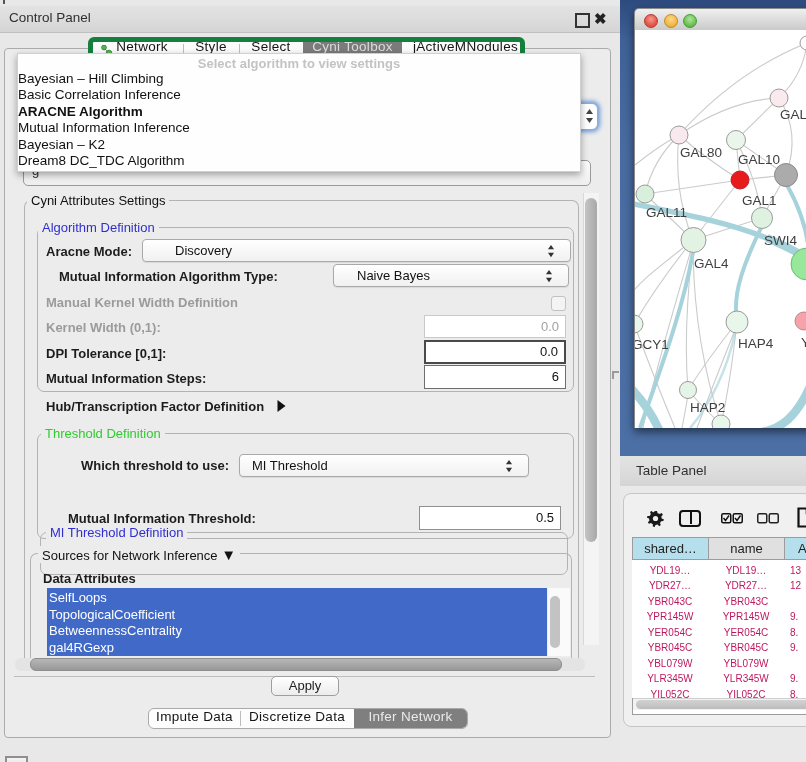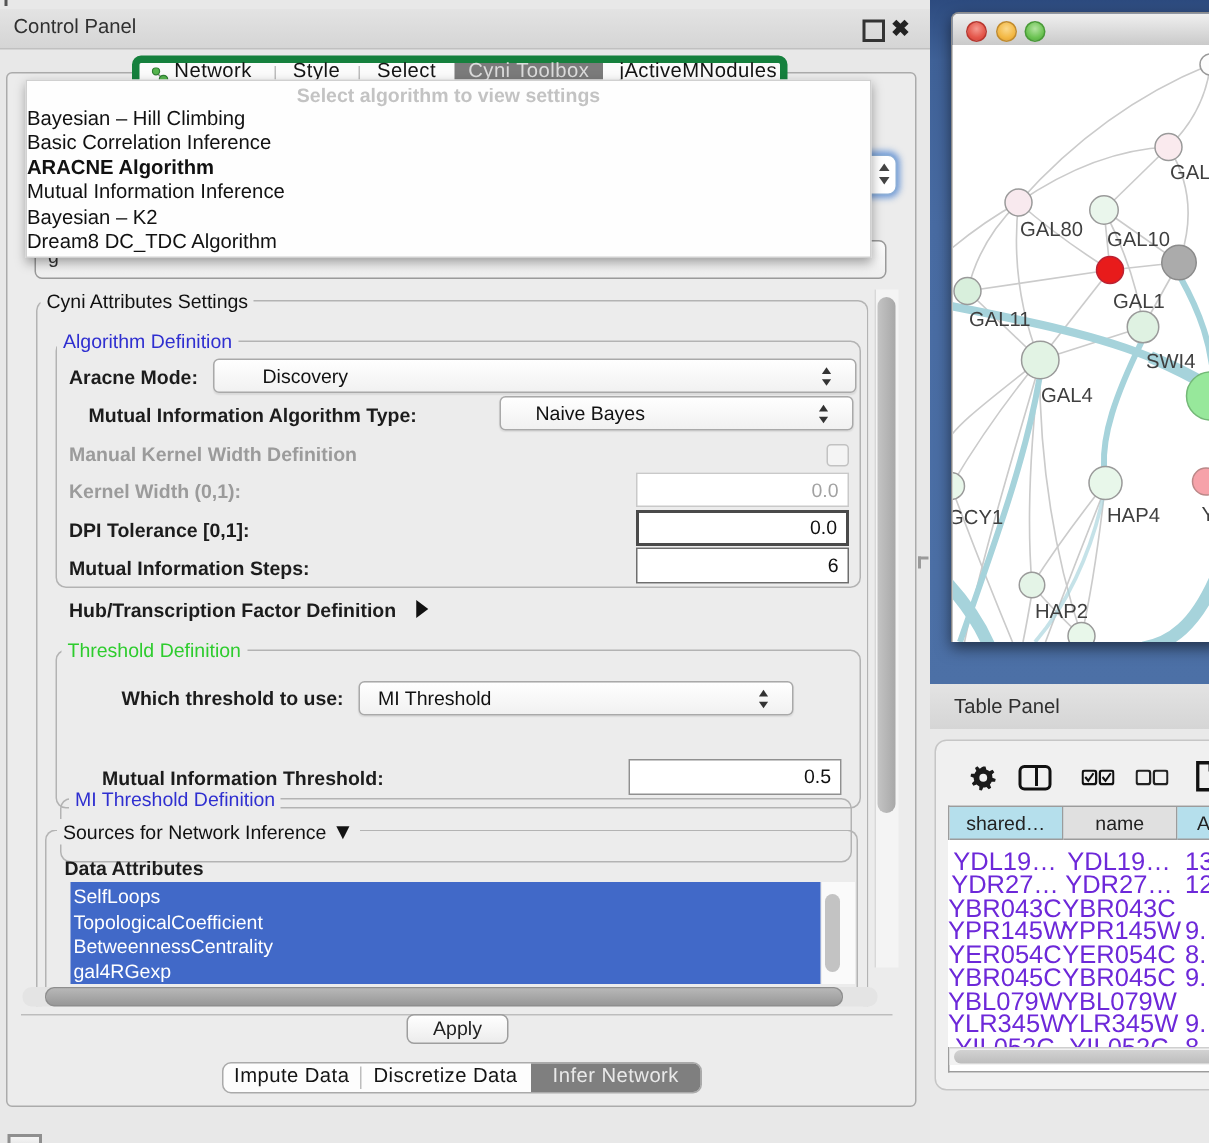--- a/index.html
+++ b/index.html
@@ -280,21 +280,21 @@
   <svg class="abs" style="left:797px;top:507px;" width="16" height="21" viewBox="0 0 16 21">
     <path d="M1.5 1.5 L10 1.5 L14.5 6 L14.5 19.5 L1.5 19.5 Z" fill="none" stroke="#111" stroke-width="2.2"></path>
     <path d="M9.5 2 L9.5 6.5 L14 6.5" fill="none" stroke="#111" stroke-width="1.6"></path>
   </svg>
 
   <div class="abs" style="left:632px;top:537px;width:174px;height:176px;background:#fff;border:1px solid #9c9c9c;border-right:none;overflow:hidden;">
     <div class="abs" style="left:0;top:0;width:76px;height:22px;background:#b5dfec;border-right:1px solid #9c9c9c;border-bottom:1px solid #9c9c9c;box-sizing:border-box;text-align:center;font-size:13px;color:#222;line-height:21px;">shared…</div>
     <div class="abs" style="left:76px;top:0;width:76px;height:22px;background:#e0e0e0;border-right:1px solid #9c9c9c;border-bottom:1px solid #9c9c9c;box-sizing:border-box;text-align:center;font-size:13px;color:#222;line-height:21px;">name</div>
     <div class="abs" style="left:152px;top:0;width:60px;height:22px;background:#b5dfec;border-bottom:1px solid #9c9c9c;box-sizing:border-box;text-align:left;padding-left:13px;font-size:13px;color:#222;line-height:21px;">A</div>
   </div>
-  <div class="abs" id="tablerows" style="left:632px;top:560px;width:174px;height:138px;background:#fff;overflow:hidden;font-size:17px;color:#6d28d9;">
+  <div class="abs" id="tablerows" style="left:632px;top:560px;width:174px;height:138px;background:#fff;overflow:hidden;font-size:10px;color:#be185d;">
       <div style="position:absolute;left:0;top:4.5px;width:76px;text-align:center;">YDL19…</div>
       <div style="position:absolute;left:76px;top:4.5px;width:76px;text-align:center;">YDL19…</div>
       <div style="position:absolute;left:158px;top:4.5px;">13</div>
       <div style="position:absolute;left:0;top:20.05px;width:76px;text-align:center;">YDR27…</div>
       <div style="position:absolute;left:76px;top:20.05px;width:76px;text-align:center;">YDR27…</div>
       <div style="position:absolute;left:158px;top:20.05px;">12</div>
       <div style="position:absolute;left:0;top:35.6px;width:76px;text-align:center;">YBR043C</div>
       <div style="position:absolute;left:76px;top:35.6px;width:76px;text-align:center;">YBR043C</div>
       <div style="position:absolute;left:158px;top:35.6px;"></div>
       <div style="position:absolute;left:0;top:51.150000000000006px;width:76px;text-align:center;">YPR145W</div>

